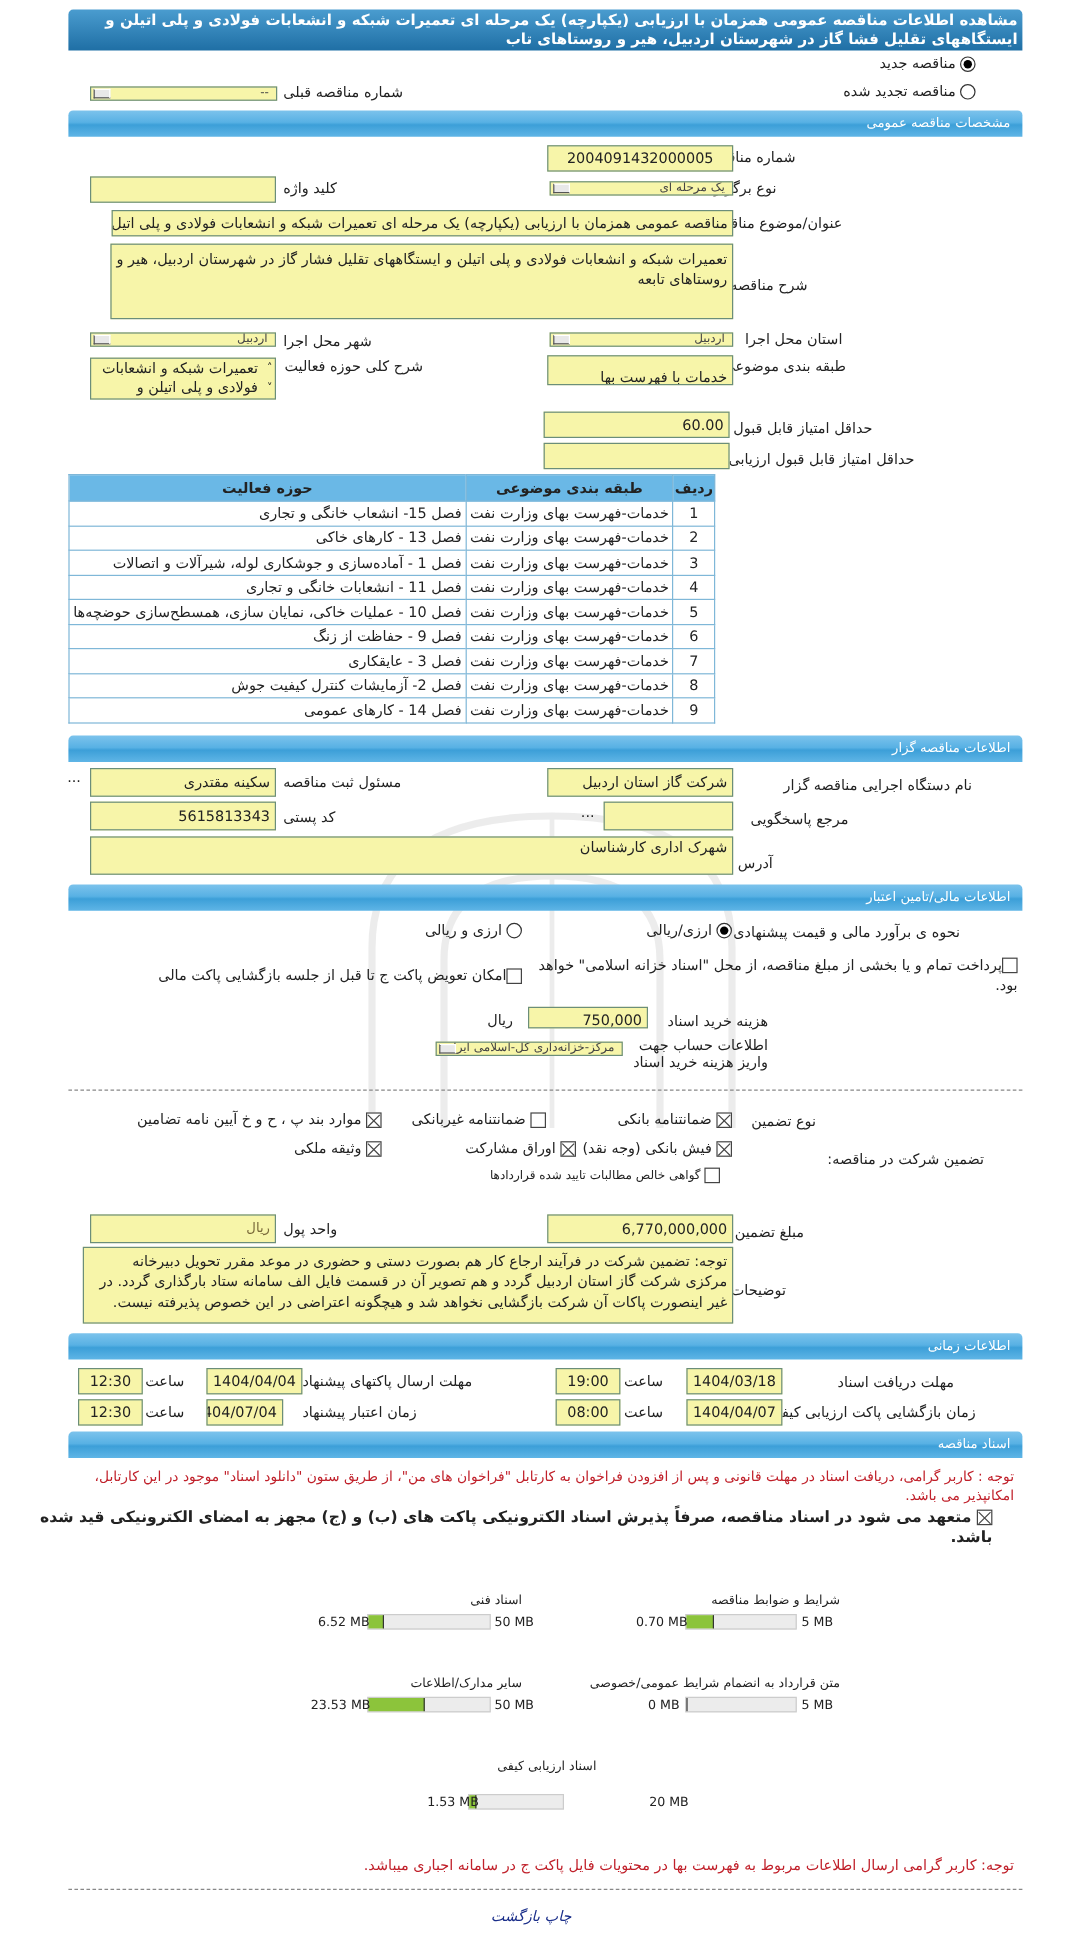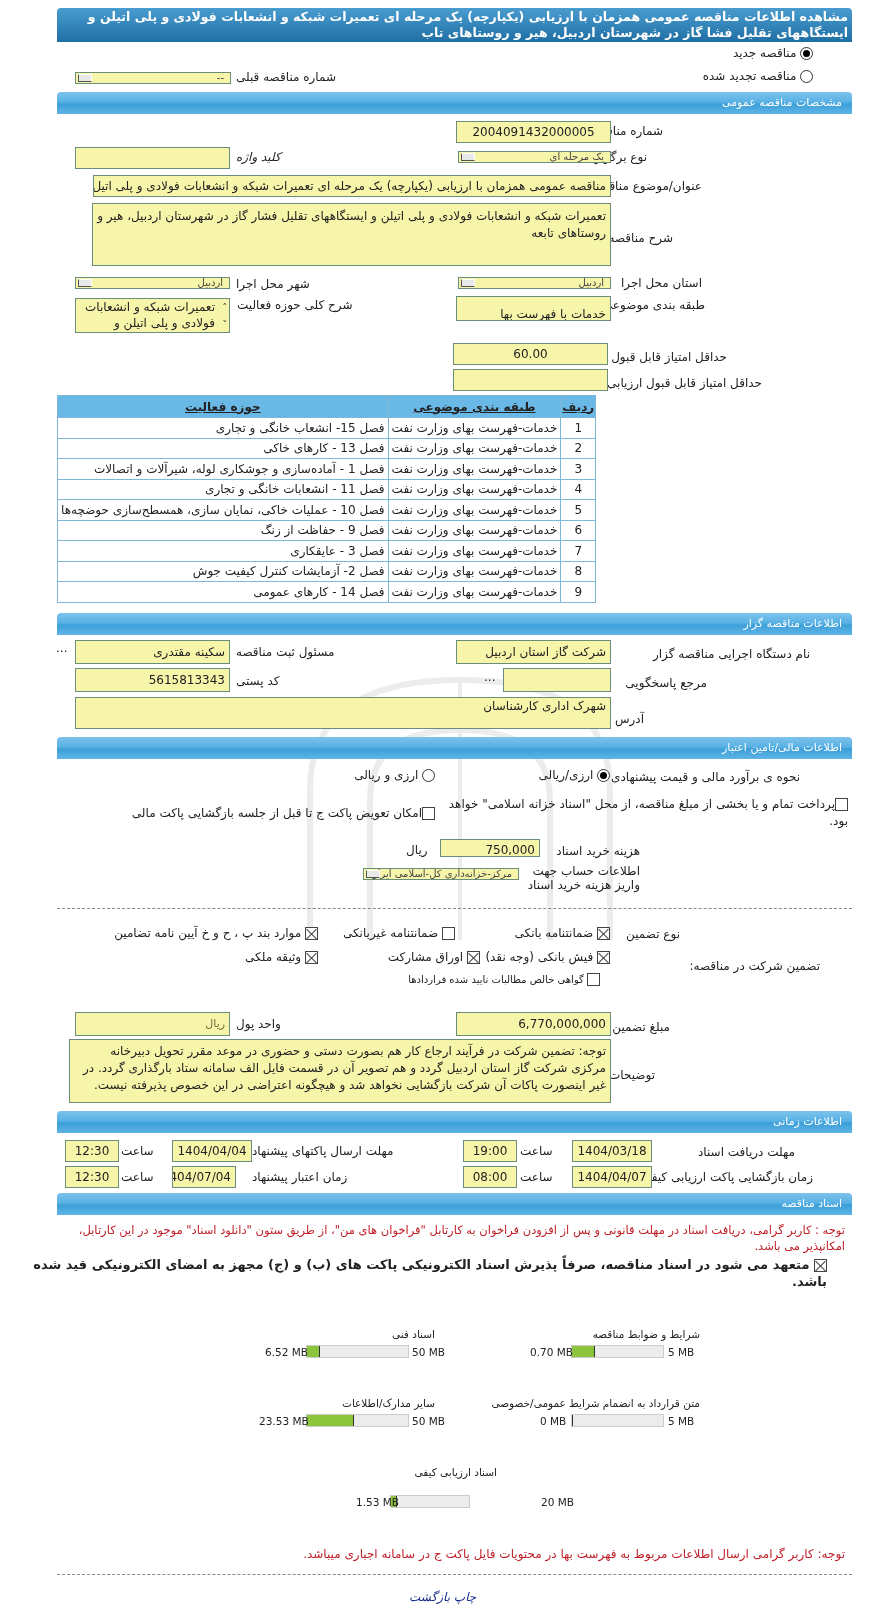--- a/index.html
+++ b/index.html
@@ -53,21 +53,21 @@
     content: ""; position: absolute; left: 5px; top: -1px; width: 1px; height: 14px; background: #444;
   }
   .chk.on::before { transform: rotate(45deg); }
   .chk.on::after { transform: rotate(-45deg); }
   table.acts {
     border-collapse: collapse; font-size: 12px; position: absolute;
     left: 57px; top: 395px; width: 536px;
   }
   table.acts th {
     background: #6ab8e6; color: #222; font-weight: bold; height: 22px;
-    text-align: center; border: 1px solid #7fb7d8; text-decoration: underline;
+    text-align: center; border: 1px solid #7fb7d8;
   }
   table.acts td {
     height: 20.5px; border: 1px solid #7fb7d8; padding: 0 3px; white-space: nowrap; text-align: right;
   }
   table.acts td.idx { text-align: center; width: 30px; }
   .dash { left: 57px; width: 795px; border-top: 1px dashed #888; height: 0; }
   .red { color: #c0202a; }
   .bold { font-weight: bold; }
   .bar { height: 13px; background: #ececec; border: 1px solid #ccc; }
   .bar .fill { position: absolute; left: 0; top: 0; bottom: 0; background: #8cc43b; border-right: 1px solid #333; }
@@ -103,21 +103,21 @@
 
 <div class="abs section-bar" style="top:92px;">مشخصات مناقصه عمومی</div>
 
 <div class="abs lbl" style="right:232px; top:124px;">شماره مناقصه</div>
 <div class="abs field num" style="left:456px; top:121px; width:155px; height:22px; line-height:20px;">2004091432000005</div>
 
 <div class="abs lbl" style="right:248px; top:150px;">نوع برگزاری</div>
 <div class="abs select" style="left:458px; top:151px; width:153px;">
   <span>یک مرحله ای</span><span class="btn"></span>
 </div>
-<div class="abs lbl" style="left:236px; top:150px;font-style:italic;">کلید واژه</div>
+<div class="abs lbl" style="left:236px; top:150px;">کلید واژه</div>
 <div class="abs field" style="left:75px; top:147px; width:155px; height:22px;"></div>
 
 <div class="abs lbl" style="right:193px; top:179px;">عنوان/موضوع مناقصه</div>
 <div class="abs field" style="left:93px; top:175px; width:518px; height:22px; line-height:20px;">مناقصه عمومی همزمان با ارزیابی (یکپارچه) یک مرحله ای تعمیرات شبکه و انشعابات فولادی و پلی اتیل</div>
 
 <div class="abs lbl" style="right:222px; top:231px;">شرح مناقصه</div>
 <div class="abs field area" style="left:92px; top:203px; width:519px; height:63px; padding-top:4px;">تعمیرات شبکه و انشعابات فولادی و پلی اتیلن و ایستگاههای تقلیل فشار گاز در شهرستان اردبیل، هیر و روستاهای تابعه</div>
 
 <div class="abs lbl" style="right:193px; top:276px;">استان محل اجرا</div>
 <div class="abs select" style="left:458px; top:277px; width:153px;">
@@ -131,21 +131,21 @@
 <div class="abs lbl" style="right:190px; top:298px;">طبقه بندی موضوعی</div>
 <div class="abs field" style="left:456px; top:296px; width:155px; height:25px; line-height:34px;">خدمات با فهرست بها</div>
 <div class="abs lbl" style="left:237px; top:298px;">شرح کلی حوزه فعالیت</div>
 <div class="abs field area" style="left:75px; top:298px; width:155px; height:35px; padding-right:14px; line-height:16px;">
   <span>تعمیرات شبکه و انشعابات فولادی و پلی اتیلن و</span>
   <span style="position:absolute; right:2px; top:0; font-size:9px;">˄</span>
   <span style="position:absolute; right:2px; bottom:0; font-size:9px;">˅</span>
 </div>
 
 <div class="abs lbl" style="right:168px; top:350px;">حداقل امتیاز قابل قبول ارزیابی کیفی</div>
-<div class="abs field" style="left:453px; top:343px; width:155px; height:22px; line-height:20px;text-align:center;">60.00</div>
+<div class="abs field" style="left:453px; top:343px; width:155px; height:22px; line-height:20px;">60.00</div>
 <div class="abs lbl" style="right:133px; top:376px;">حداقل امتیاز قابل قبول ارزیابی فنی/بازرگانی</div>
 <div class="abs field" style="left:453px; top:369px; width:155px; height:22px;"></div>
 
 <table class="acts">
   <thead>
     <tr>
       <th>ردیف</th>
       <th>طبقه بندی موضوعی</th>
       <th>حوزه فعالیت</th>
     </tr>

